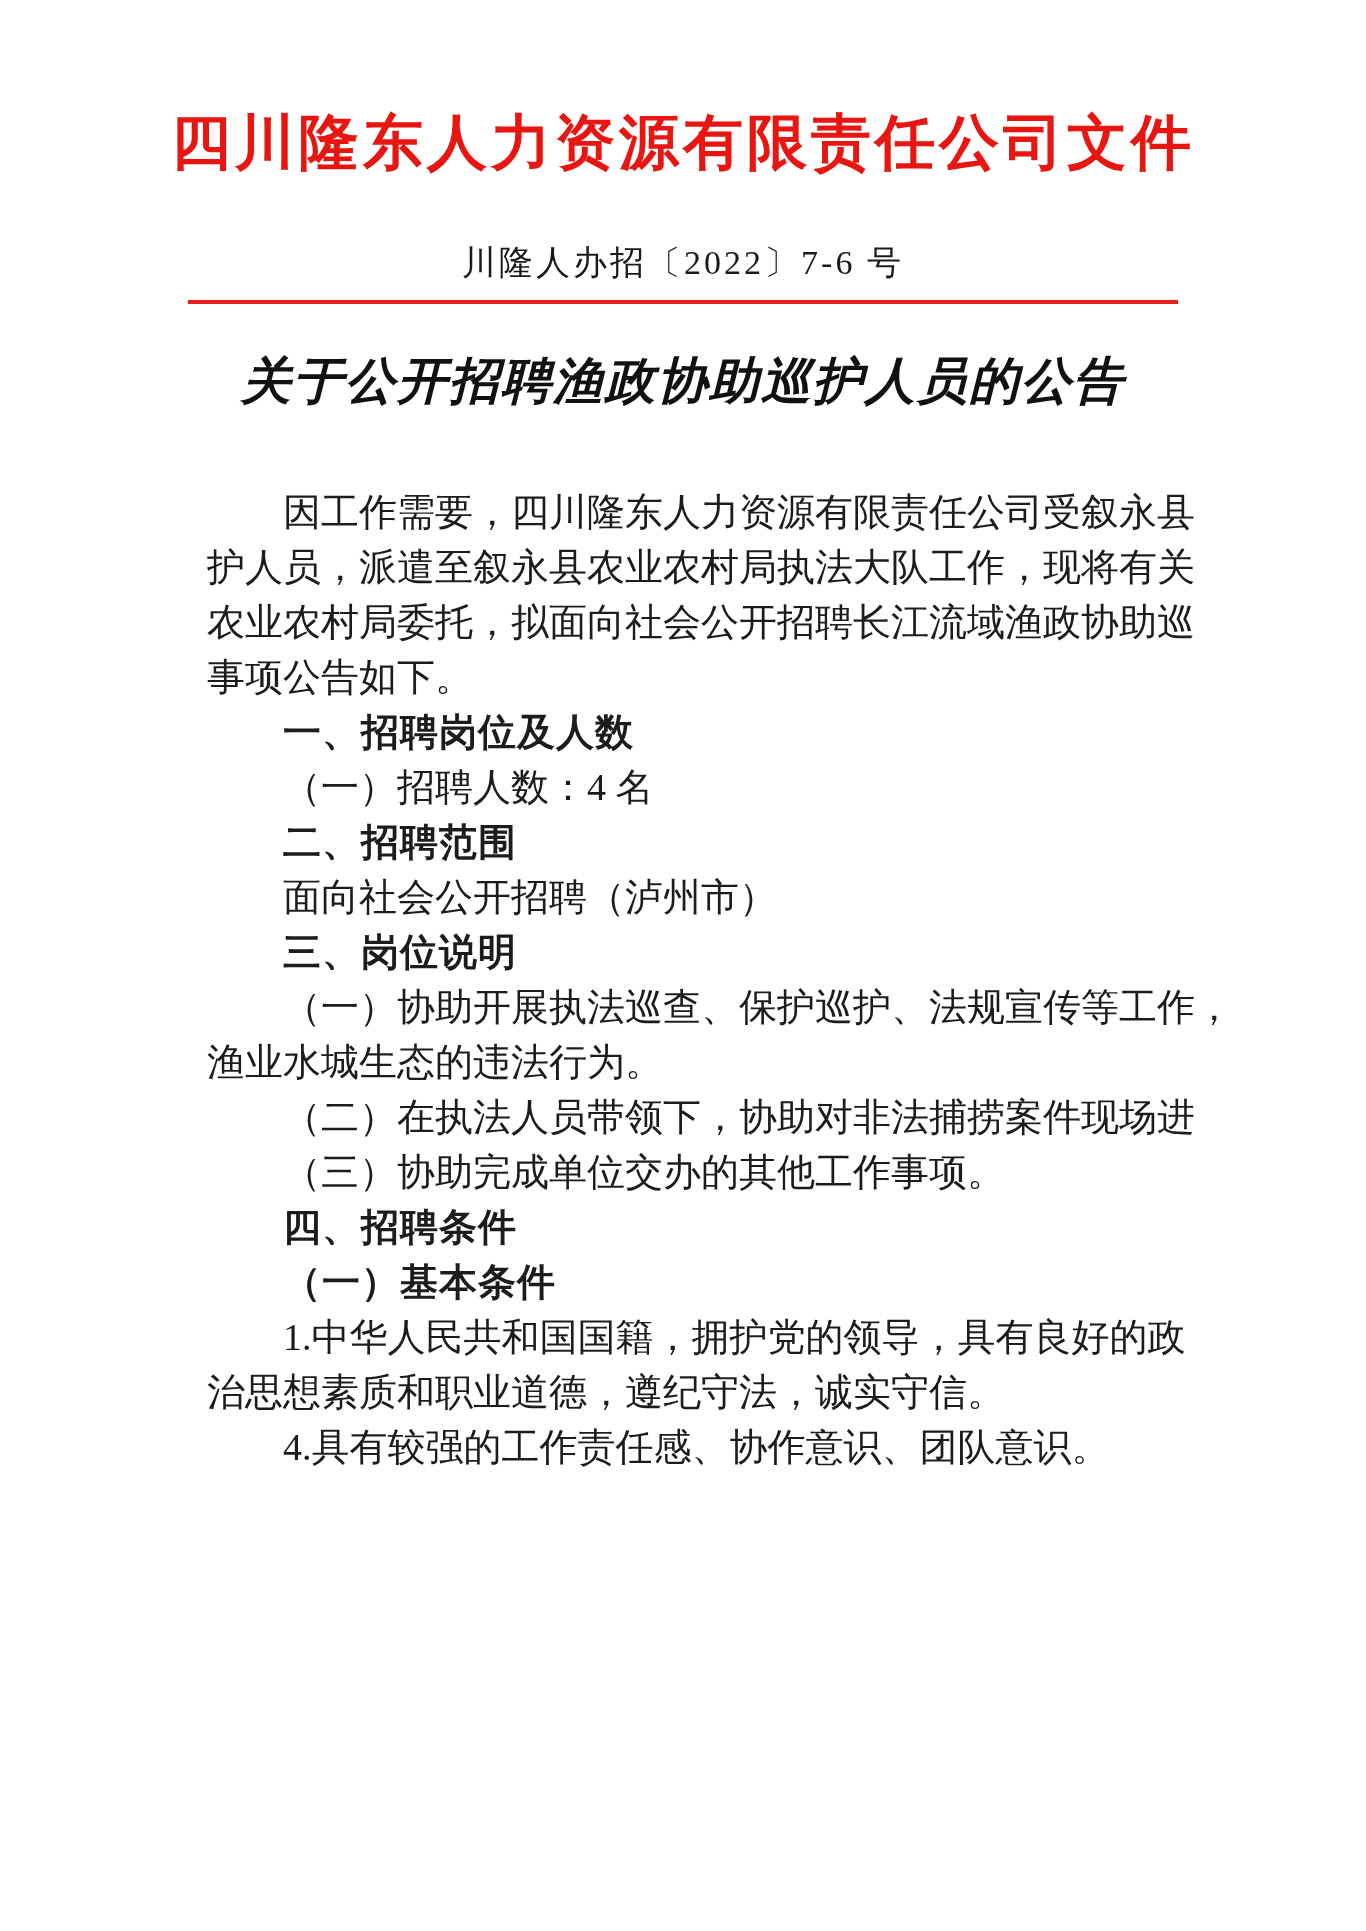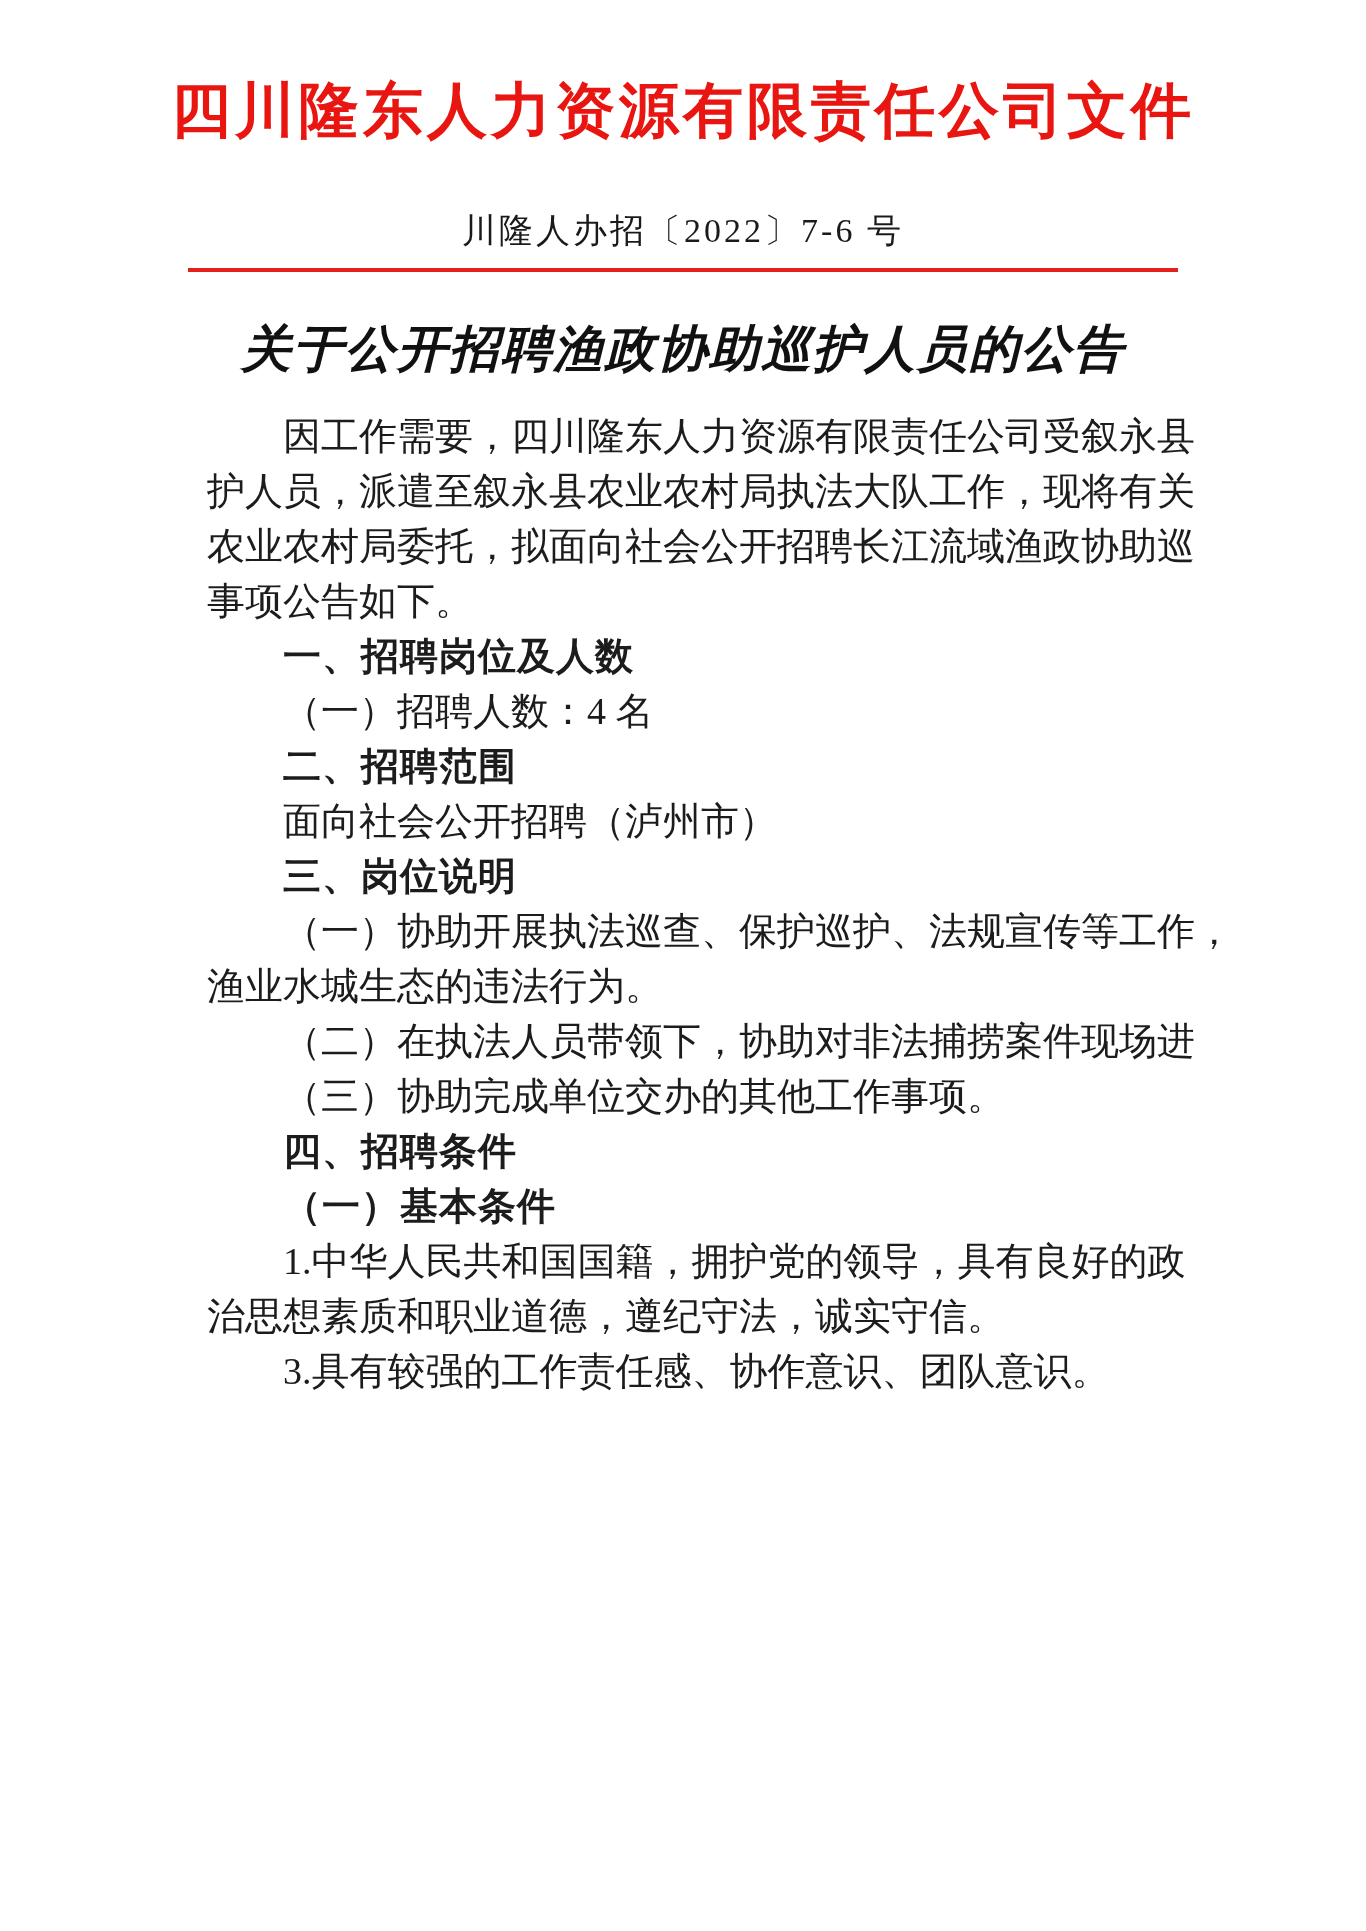--- a/index.html
+++ b/index.html
@@ -15,21 +15,21 @@
     font-family:"Liberation Serif","DejaVu Serif",serif;
     color:var(--body-text);
   }
   .page{
     position:relative;
     width:1366px;height:1931px;
     background:#ffffff;
   }
   .letterhead{
     margin:0;
-    padding-top:81px;
+    padding-top:113px;
     text-align:center;
     font-size:60px;
     line-height:1;
     font-weight:bold;
     letter-spacing:4px;
     color:var(--letterhead-red);
     font-family:"Liberation Serif","DejaVu Serif",serif;
   }
   .doc-number{
     margin-top:70px;
@@ -50,21 +50,21 @@
     text-align:center;
     font-size:50px;
     line-height:1.1;
     font-weight:bold;
     letter-spacing:2px;
     color:#111111;
     font-family:"Liberation Serif","DejaVu Serif",serif;
     font-style:italic;
   }
   .doc-body{
-    margin-top:32px;
+    margin-top:76px;
     margin-left:207px;
     width:1010px;
     font-size:38px;
     line-height:55px;
   }
   .line{
     height:55px;
     white-space:nowrap;
     letter-spacing:0px;
   }
@@ -102,16 +102,16 @@
       <div class="line indent">面向社会公开招聘（泸州市）</div>
       <div class="line bold indent">三、岗位说明</div>
       <div class="line indent">（一）协助开展执法巡查、保护巡护、法规宣传等工作，</div>
       <div class="line">渔业水城生态的违法行为。</div>
       <div class="line indent">（二）在执法人员带领下，协助对非法捕捞案件现场进</div>
       <div class="line indent">（三）协助完成单位交办的其他工作事项。</div>
       <div class="line bold indent">四、招聘条件</div>
       <div class="line bold indent">（一）基本条件</div>
       <div class="line indent">1.中华人民共和国国籍，拥护党的领导，具有良好的政</div>
       <div class="line">治思想素质和职业道德，遵纪守法，诚实守信。</div>
-      <div class="line indent">3.具有较强的工作责任感、协作意识、团队意识。</div>
+      <div class="line indent">4.具有较强的工作责任感、协作意识、团队意识。</div>
     </div>
 
 </div>
 
 </body></html>

